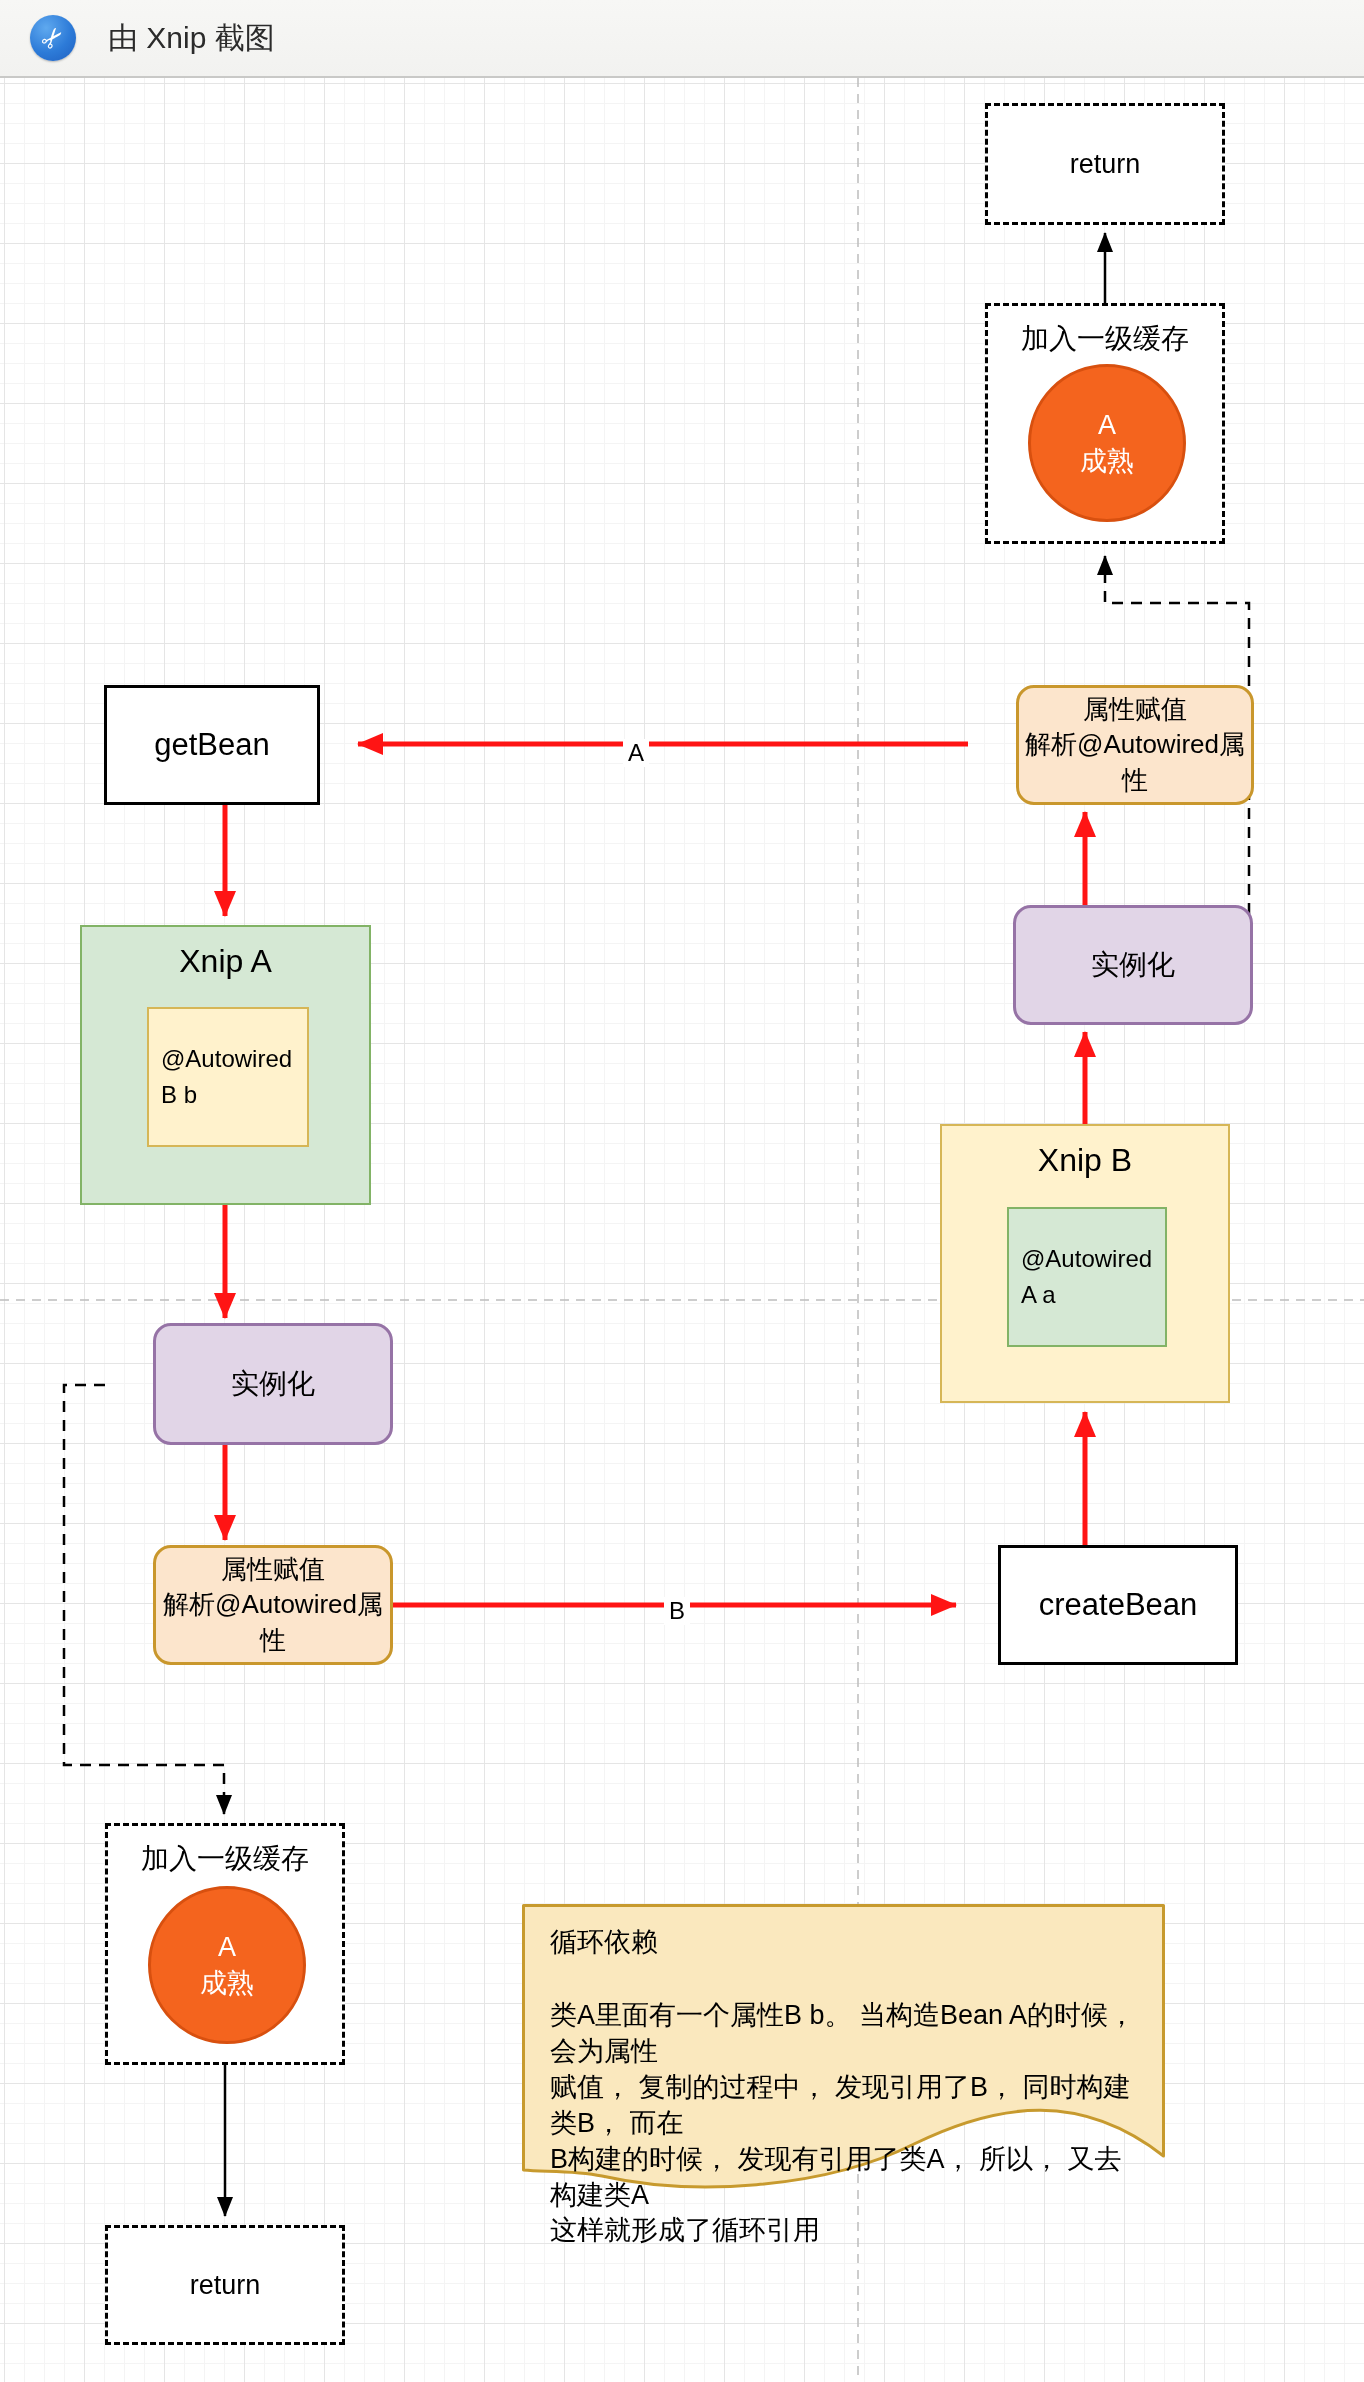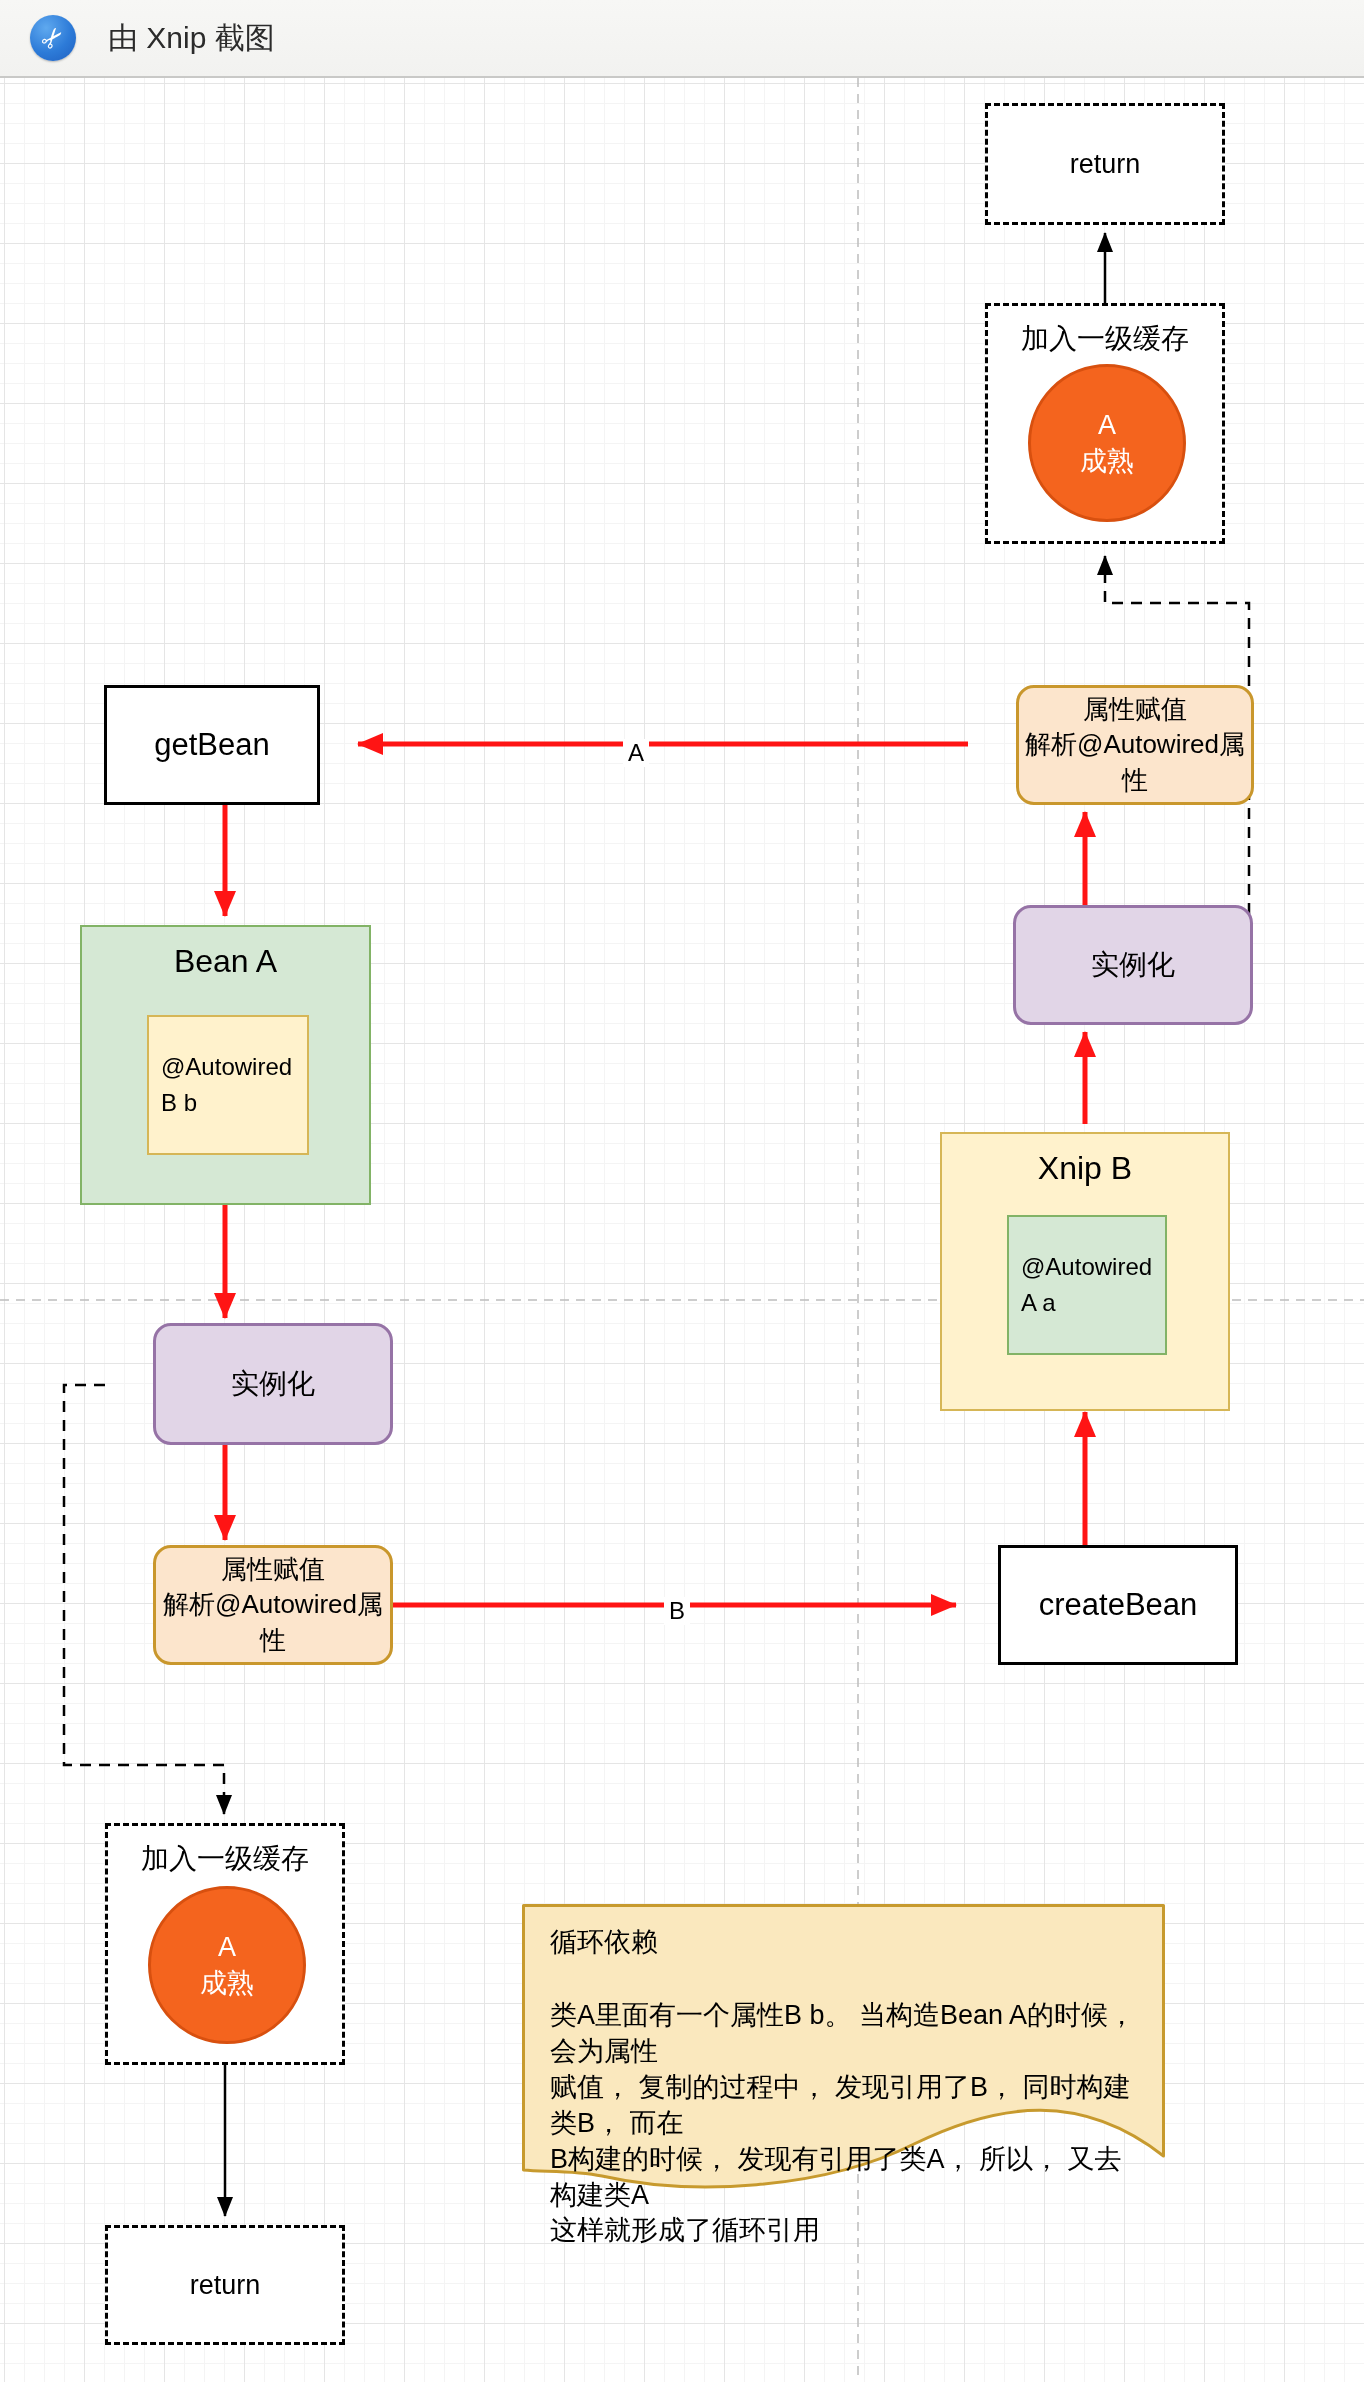--- a/index.html
+++ b/index.html
@@ -41,21 +41,21 @@
   .node{position:absolute;box-sizing:border-box;display:flex;align-items:center;justify-content:center;text-align:center;z-index:10;}
   .solidbox{background:#fff;border:3px solid #000;font-size:31px;}
   .dashbox{background:#fff;border:3px dashed #000;}
   .dashbox .cap{position:absolute;top:14px;left:0;width:100%;text-align:center;font-size:28px;}
   .roundbox{border-radius:18px;font-size:28px;line-height:1.35;margin-left:48px;}
   .purple{background:#e1d5e7;border:3px solid #9673a6;}
   .orange{background:#fce5cc;border:3px solid #c9972c;font-size:26px;}
   .container-box{align-items:flex-start;}
   .container-box .cap{position:absolute;top:16px;left:0;width:100%;text-align:center;font-size:32px;}
   .greenbox{background:#d5e8d4;border:2.5px solid #82b366;}
-  .yellowbox{background:#fff2cc;border:2.5px solid #d6b656;margin-top:8px;}
+  .yellowbox{background:#fff2cc;border:2.5px solid #d6b656;}
   .innerbox{position:absolute;box-sizing:border-box;display:flex;flex-direction:column;justify-content:center;
     text-align:left;padding-left:12px;font-size:24px;line-height:1.5;z-index:11;}
   .ballwrap{position:absolute;border-radius:50%;
     background:#f4641e;border:3px solid #d8500f;box-sizing:border-box;
     display:flex;flex-direction:column;align-items:center;justify-content:center;
     color:#fff;font-size:27px;line-height:1.35;z-index:11;}
   .edge-label{
     position:absolute;transform:translate(-50%,-50%);background:#fff;
     padding:0 5px;font-size:24px;z-index:12;
   }
@@ -131,21 +131,21 @@
     <div>属性赋值</div>
     <div>解析@Autowired属性</div>
   </div>
 </div>
 
 <div class="node solidbox" style="left:104px;top:685px;width:216px;height:120px;">
   <span>getBean</span>
 </div>
 
 <div class="node greenbox container-box" style="left:80px;top:925px;width:291px;height:280px;">
-  <div class="cap">Bean A</div>
+  <div class="cap">Xnip A</div>
   <div class="innerbox yellowbox" style="left:65px;top:80px;width:162px;height:140px;">
     <span>@Autowired</span>
     <span>B b</span>
   </div>
 </div>
 
 <div class="node roundbox purple" style="left:105px;top:1323px;width:240px;height:122px;">
   <span>实例化</span>
 </div>
 

